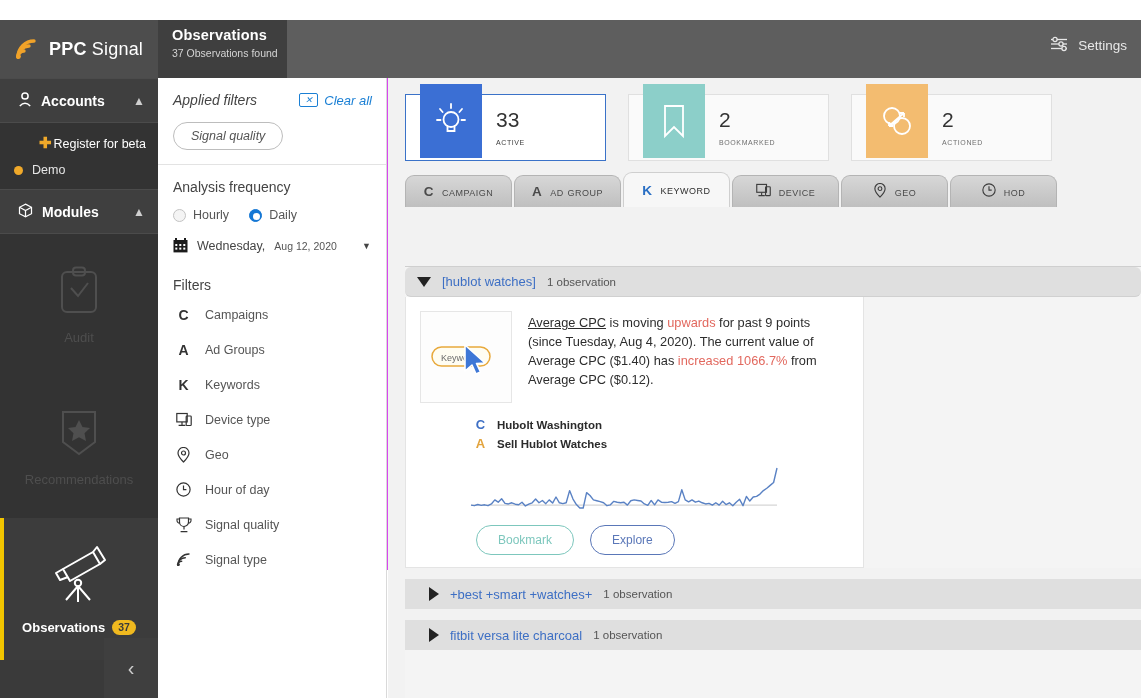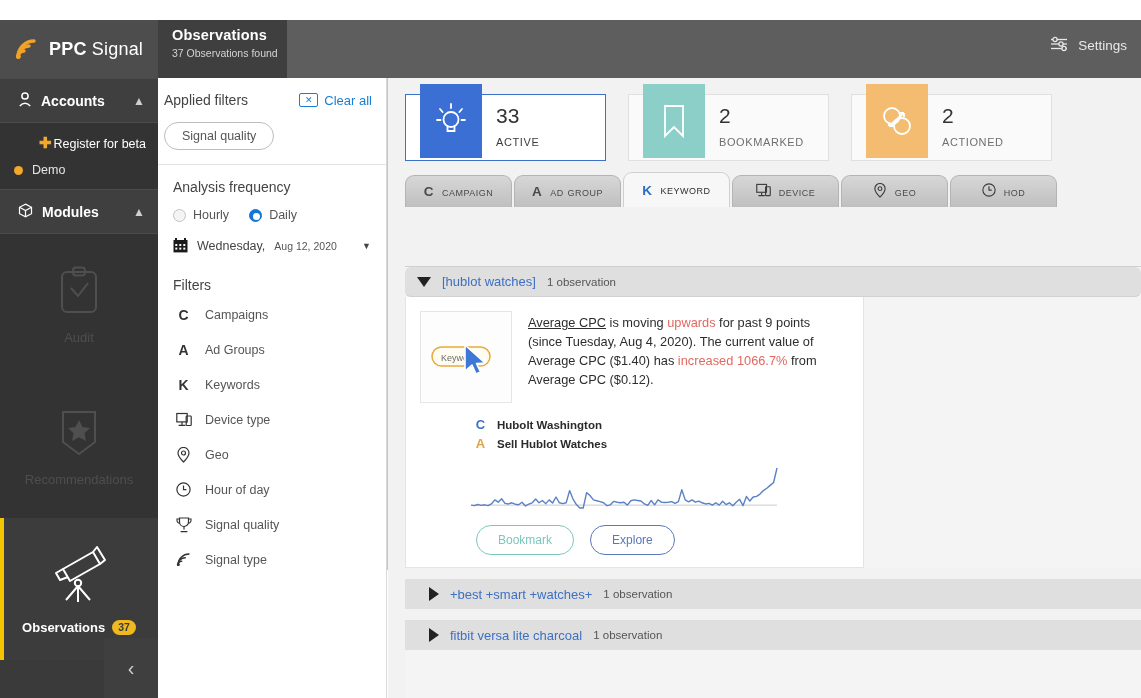--- a/index.html
+++ b/index.html
@@ -1,21 +1,21 @@
 <!DOCTYPE html>
 <html><head>
 <meta charset="utf-8">
 <style>
   * { box-sizing: border-box; margin: 0; padding: 0; }
   html, body {
     width: 1141px; height: 698px;
     font-family: "Liberation Sans", sans-serif;
     background: #ffffff; overflow: hidden;
   }
-  #app { position: relative; width: 1141px; height: 570px; background:#f9a8d4; }
+  #app { position: relative; width: 1141px; height: 570px; background:#d946ef; }
 
   
   .top-strip { position:absolute; left:0; top:0; width:1141px; height:20px; background:#ffffff; }
 
   
   .header { position:absolute; left:0; top:20px; width:1141px; height:58px; background:#5e5e5e; }
   .brand { position:absolute; left:0; top:0; width:158px; height:58px; background:#4d4d4d;
            display:flex; align-items:center; gap:9px; padding-left:14px; }
   .brand-logo { width:26px; height:24px; position:relative; }
   .brand-text { color:#ffffff; font-size:18px; letter-spacing:.2px; }
@@ -53,21 +53,21 @@
   .badge { background:#f0b91f; color:#3a3a3a; border-radius:9px; font-size:10.5px;
            font-weight:bold; padding:1.5px 6px; }
 
   .side-collapse { position:absolute; left:104px; bottom:0; width:54px; height:60px; background:#3f3f3f;
                    display:flex; align-items:center; justify-content:center; color:#cfcfcf;
                    font-size:20px; cursor:pointer; }
 
   
   .filters { position:absolute; left:158px; top:78px; width:229px; height:620px; background:#ffffff;
              border-right:1px solid #d9d9d9; }
-  .f-applied { padding:14px 14px 14px 6px; border-bottom:1px solid #e3e3e3; }
+  .f-applied { padding:14px 14px 14px 15px; border-bottom:1px solid #e3e3e3;font-style:italic; }
   .f-applied-row { display:flex; align-items:center; }
   .f-title { font-size:14px; color:#444444; }
   .clear-all { margin-left:auto; display:flex; align-items:center; gap:6px; color:#1a7fd4;
                font-size:13px; cursor:pointer; }
   .clear-box { width:19px; height:14px; border:1px solid #1a7fd4; border-radius:2px; position:relative;
                font-size:9px; color:#1a7fd4; display:flex; align-items:center; justify-content:center; }
   .chip { display:inline-block; margin-top:14px; border:1px solid #bdbdbd; border-radius:14px;
           padding:6px 17px; font-size:12.5px; color:#555555; cursor:pointer; }
 
   .f-sec { padding:14px 15px 10px 15px; }
@@ -99,21 +99,21 @@
   .main { position:absolute; left:388px; top:78px; width:753px; height:620px; background:#f2f2f2; }
 
   .cards { display:flex; gap:22px; padding:16px 0 0 17px; }
   .stat { width:201px; height:67px; background:#fafafa; border:1px solid #e0e0e0;
           display:flex; align-items:center; position:relative; cursor:pointer; }
   .stat.sel { border:1.5px solid #3a72c8; background:#ffffff; }
   .stat-ico { width:62px; height:74px; margin-left:14px; margin-top:-14px;
               display:flex; align-items:center; justify-content:center; }
   .stat-txt { margin-left:14px; }
   .stat-num { font-size:21px; color:#333333; line-height:1; }
-  .stat-lbl { font-size:16px; color:#6f6f6f; letter-spacing:.6px; margin-top:6px;
+  .stat-lbl { font-size:10px; color:#6f6f6f; letter-spacing:.6px; margin-top:6px;
               font-variant:small-caps; text-transform:lowercase; }
   .stat.sel .stat-lbl { color:#3c3c3c; }
 
   .tabs { display:flex; align-items:flex-end; padding:18px 0 0 17px; height:46px; gap:2px; }
   .tab { height:32px; min-width:107px; padding:0 16px; display:flex; align-items:center;
          justify-content:center; gap:8px; font-size:12.5px; color:#4a4a4a; cursor:pointer;
          border-radius:9px 9px 0 0; letter-spacing:.5px;
          background:linear-gradient(#d7d7d7,#bfbfbf); border:1px solid #b4b4b4; border-bottom:none;
          font-variant:small-caps; text-transform:lowercase; }
   .tab .tl { font-weight:bold; font-size:13.5px; font-variant:normal; text-transform:none; }

